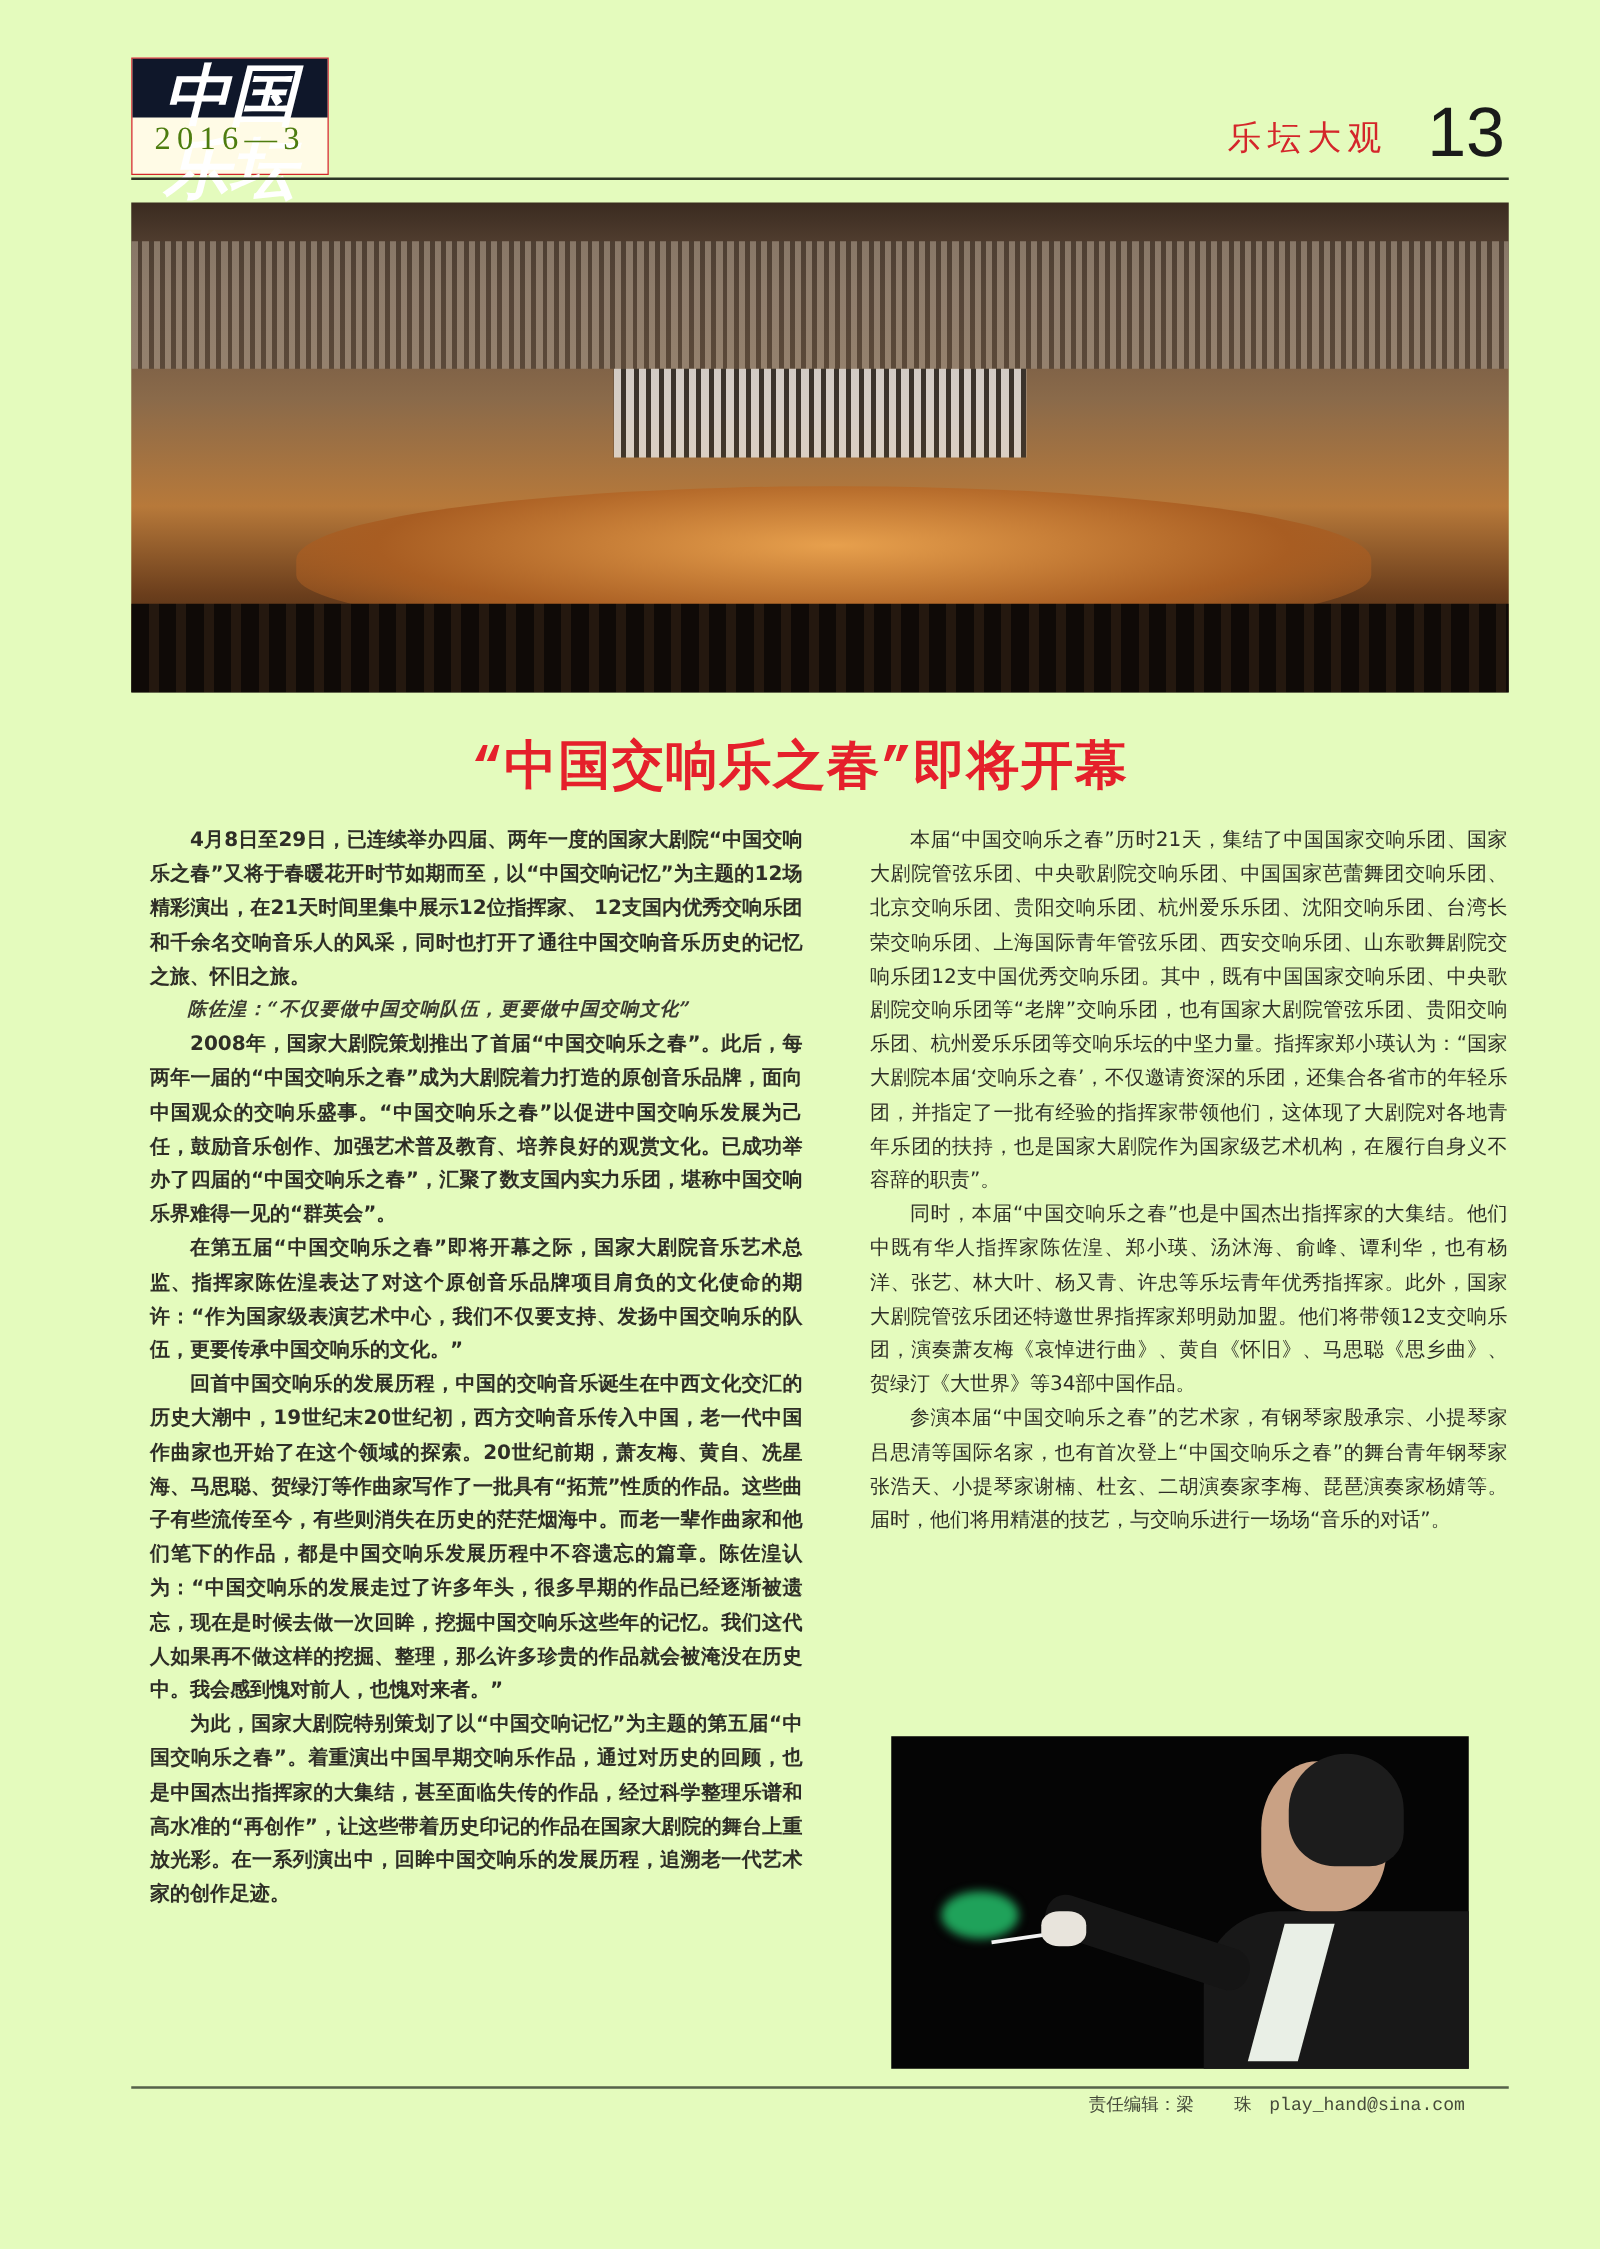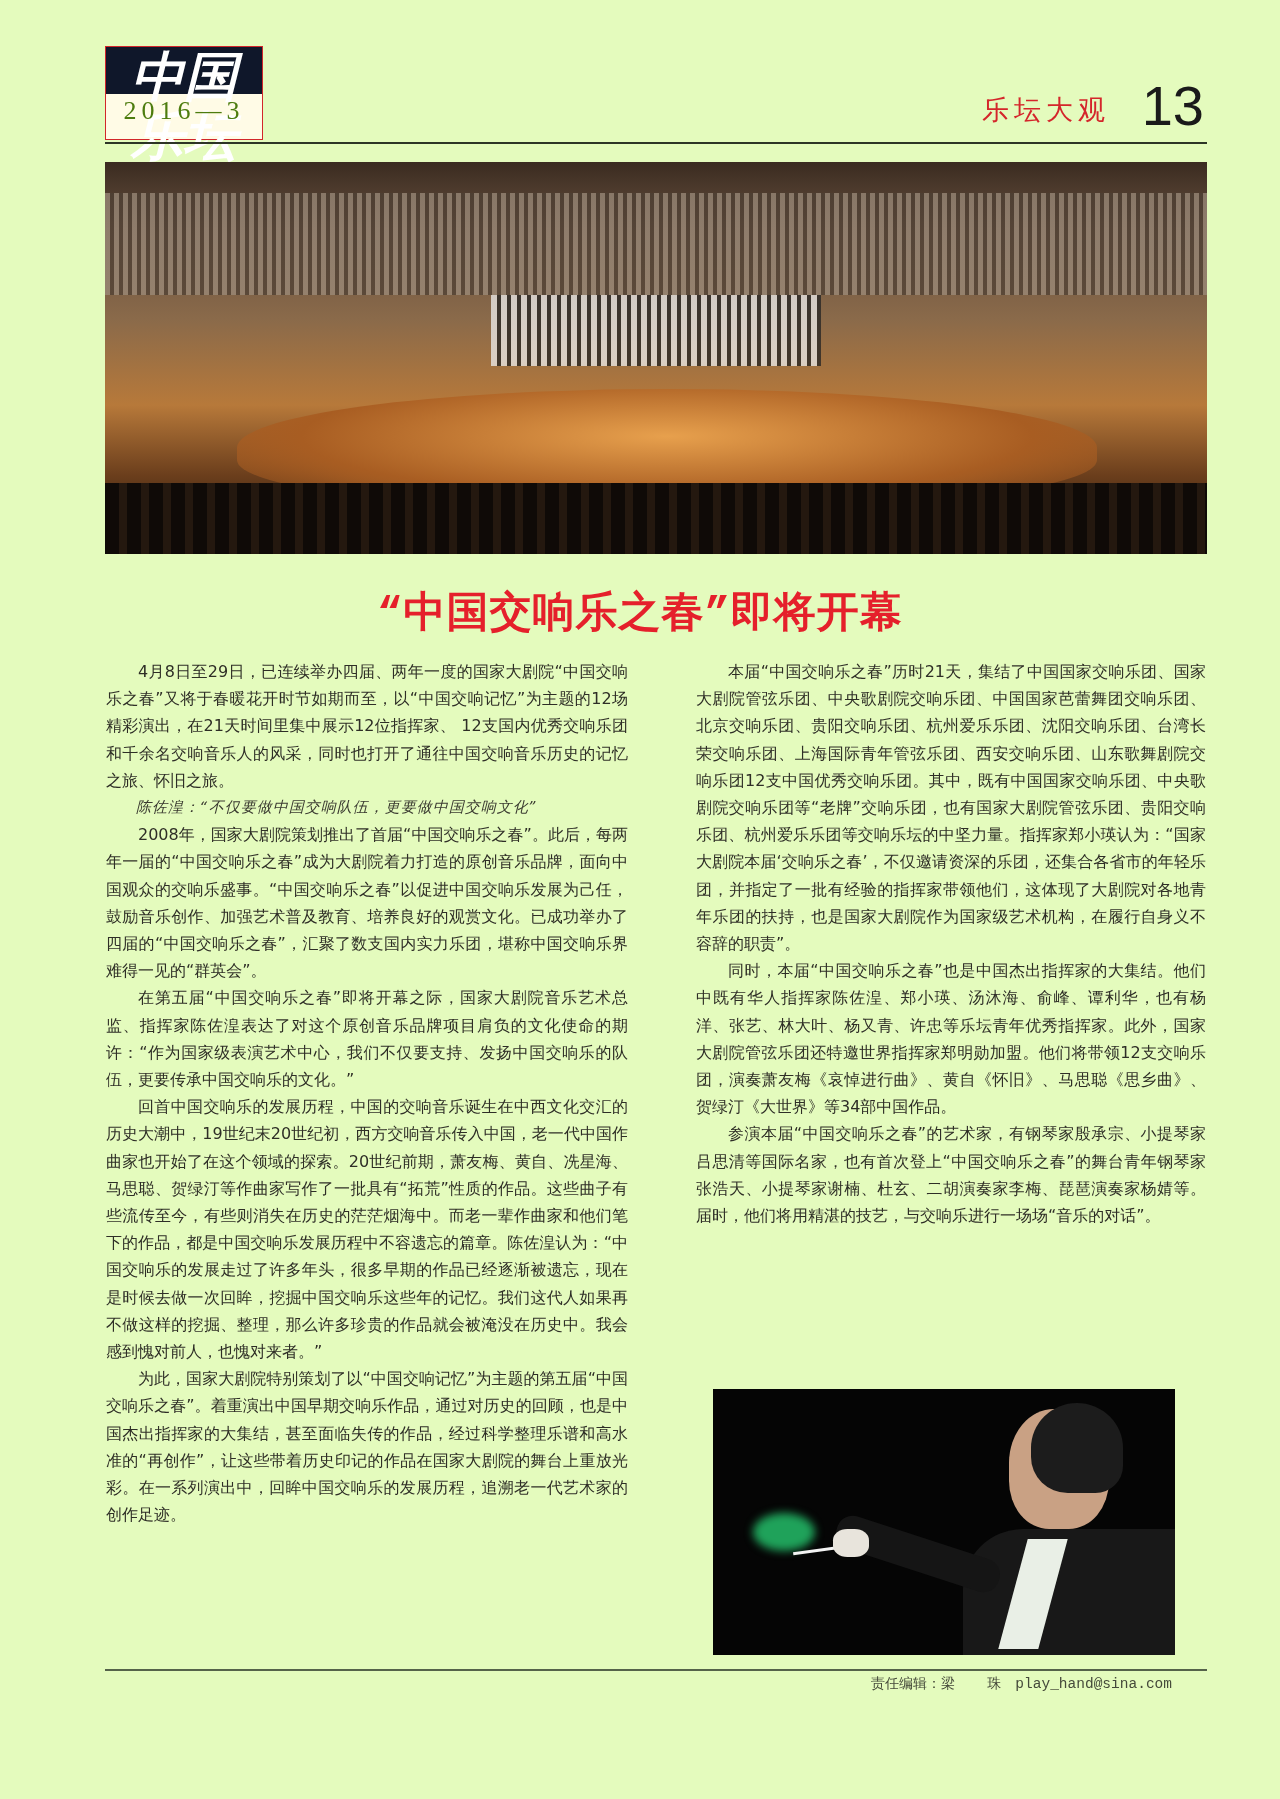--- a/index.html
+++ b/index.html
@@ -71,21 +71,21 @@
   .headline {
     position: absolute; left: 0; right: 0; top: 584px;
     text-align: center; color: #e5202b;
     font-family: Liberation Mono, monospace; font-weight: bold;
     font-size: 42px; letter-spacing: 1px;
   }
   .col {
     position: absolute; top: 658px; font-size: 16px; line-height: 27.2px;
     text-align: justify; color: #2e2e26;
   }
-  .col.left { left: 106px; width: 522px; }
+  .col.left { left: 120px; width: 522px; font-weight: bold; }
   .col.right { left: 696px; width: 510px; }
   .col p { margin: 0; text-indent: 2em; }
   .col p.sub {
     font-family: "DejaVu Serif", serif; font-style: italic;
     font-size: 15px; color: #3a3a30; letter-spacing: 1px;
   }
   .photo2 {
     position: absolute; left: 713px; top: 1389px; width: 462px; height: 266px;
     background: #050505; overflow: hidden;
   }

